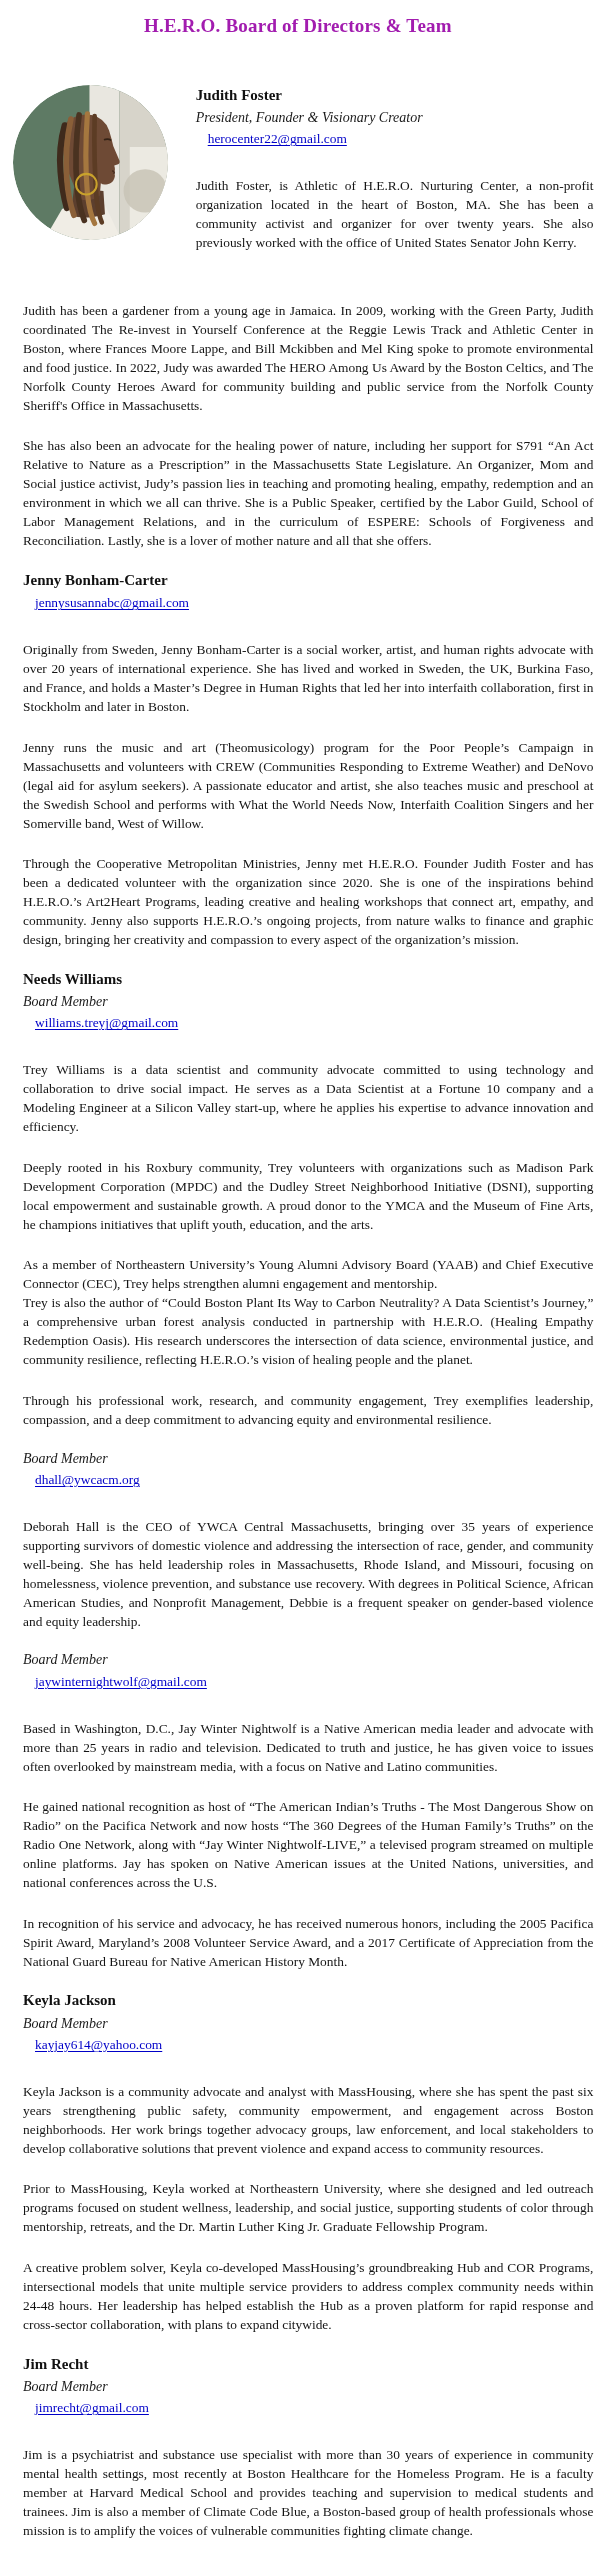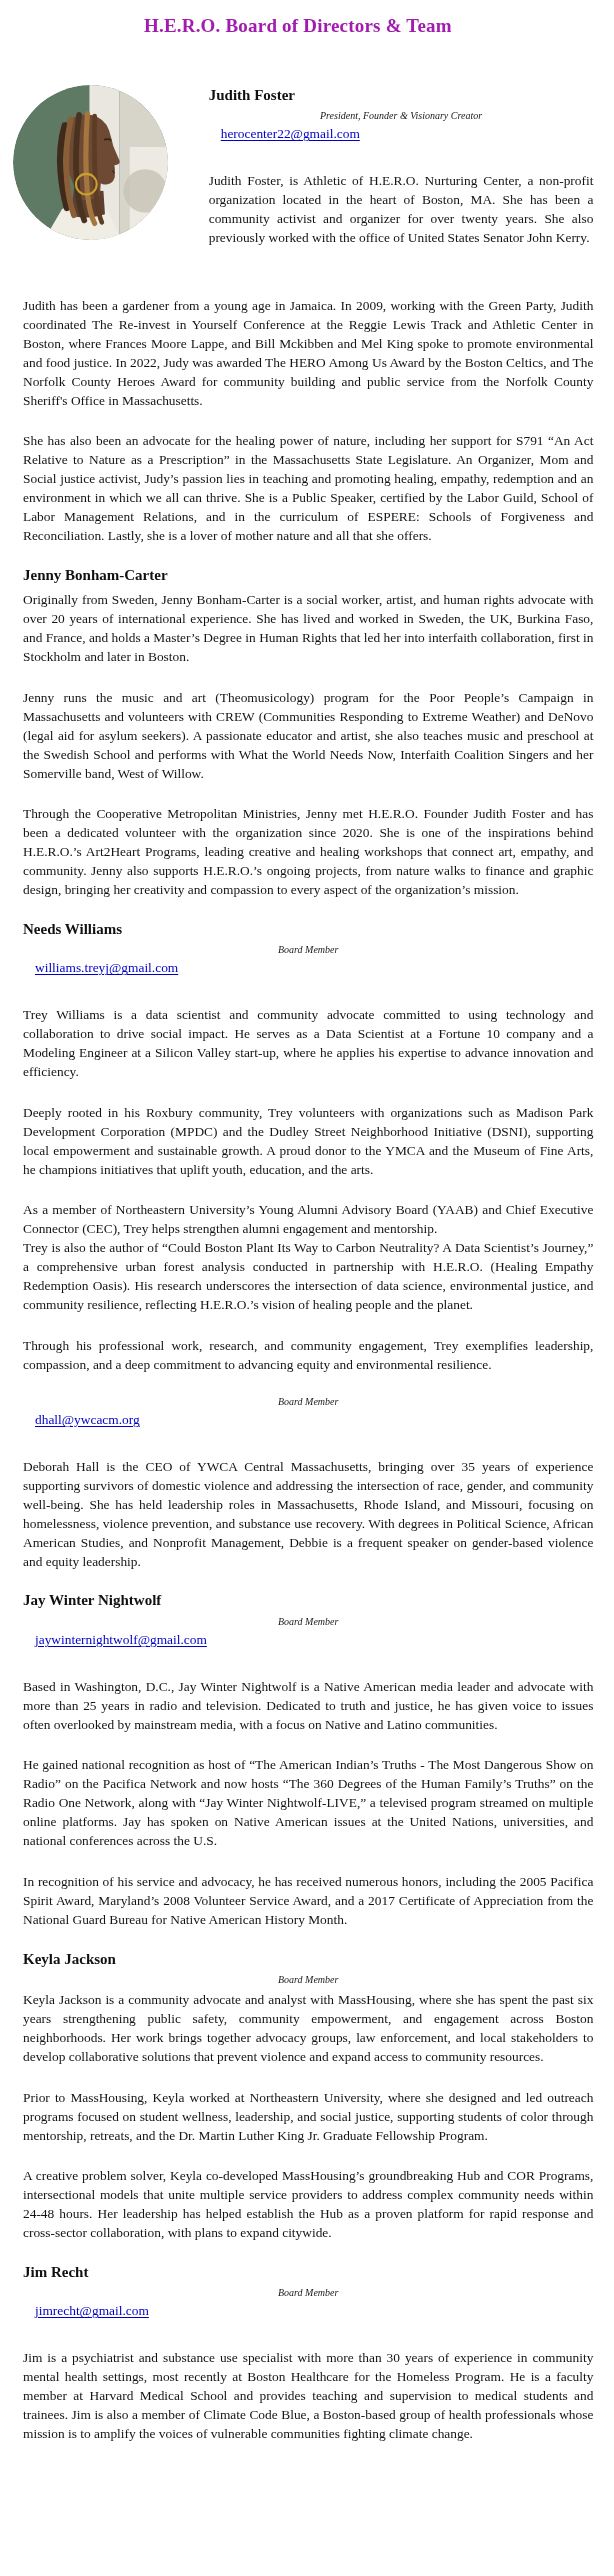--- a/index.html
+++ b/index.html
@@ -19,21 +19,21 @@
   h1.doc-title {
     font-size:19px;
     font-weight:bold;
     text-align:center;
     margin:4.1px 20.6px 36px 0;
     letter-spacing:0.2px;
     color:#a21caf;
   }
   .founder {
     display:flex;
-    gap:41px;
+    gap:28px;
     margin:0 0 27px 0;
   }
   .photo-wrap {
     flex:0 0 155px;
     width:155px;
     height:155px;
     margin:11.3px 0 0 -10.3px;
     border-radius:50%;
     overflow:hidden;
   }
@@ -41,24 +41,23 @@
   .founder-info { flex:1 1 auto; padding-top:13.4px; }
   h2.member-name {
     font-size:15px;
     font-weight:bold;
     margin:0 0 6.2px 0;
     color:#111111;
   }
   .member h2.member-name { margin:13.4px 0 6.2px 0; }
   p.role {
     font-style:italic;
-    font-size:10px;
+    font-size:14px;
     margin:0 0 5.2px 0;
     color:#1a1a1a;
-    text-align:center;
   }
   p.email-line { margin:0 0 29px 0; }
   a.email {
     color:#0000c8;
     font-size:13.4px;
     text-decoration:underline;
     text-decoration-thickness:1px;
     text-underline-offset:2.1px;
     padding-left:12px;
   }
@@ -123,50 +122,51 @@
       </p>
       <p class="body-par intro">Judith Foster, is Athletic of H.E.R.O. Nurturing Center, a non-profit organization located in the heart of Boston, MA. She has been a community activist and organizer for over twenty years. She also previously worked with the office of United States Senator John Kerry.</p>
     </div>
   </header>
 
   <main id="member-sections">
       <p class="body-par">Judith has been a gardener from a young age in Jamaica. In 2009, working with the Green Party, Judith coordinated The Re-invest in Yourself Conference at the Reggie Lewis Track and Athletic Center in Boston, where Frances Moore Lappe, and Bill Mckibben and Mel King spoke to promote environmental and food justice. In 2022, Judy was awarded The HERO Among Us Award by the Boston Celtics, and The Norfolk County Heroes Award for community building and public service from the Norfolk County Sheriff's Office in Massachusetts.</p>
       <p class="body-par">She has also been an advocate for the healing power of nature, including her support for S791 “An Act Relative to Nature as a Prescription” in the Massachusetts State Legislature. An Organizer, Mom and Social justice activist, Judy’s passion lies in teaching and promoting healing, empathy, redemption and an environment in which we all can thrive. She is a Public Speaker, certified by the Labor Guild, School of Labor Management Relations, and in the curriculum of ESPERE: Schools of Forgiveness and Reconciliation. Lastly, she is a lover of mother nature and all that she offers.</p>
       <section class="member">
         <h2 class="member-name">Jenny Bonham-Carter</h2>
+        <p class="email-line"><a class="email" href="mailto:jennysusannabc@gmail.com">jennysusannabc@gmail.com</a></p>
         <p class="body-par">Originally from Sweden, Jenny Bonham-Carter is a social worker, artist, and human rights advocate with over 20 years of international experience. She has lived and worked in Sweden, the UK, Burkina Faso, and France, and holds a Master’s Degree in Human Rights that led her into interfaith collaboration, first in Stockholm and later in Boston.</p>
         <p class="body-par">Jenny runs the music and art (Theomusicology) program for the Poor People’s Campaign in Massachusetts and volunteers with CREW (Communities Responding to Extreme Weather) and DeNovo (legal aid for asylum seekers). A passionate educator and artist, she also teaches music and preschool at the Swedish School and performs with What the World Needs Now, Interfaith Coalition Singers and her Somerville band, West of Willow.</p>
         <p class="body-par">Through the Cooperative Metropolitan Ministries, Jenny met H.E.R.O. Founder Judith Foster and has been a dedicated volunteer with the organization since 2020. She is one of the inspirations behind H.E.R.O.’s Art2Heart Programs, leading creative and healing workshops that connect art, empathy, and community. Jenny also supports H.E.R.O.’s ongoing projects, from nature walks to finance and graphic design, bringing her creativity and compassion to every aspect of the organization’s mission.</p>
       </section>
       <section class="member">
         <h2 class="member-name">Needs Williams</h2>
         <p class="role">Board Member</p>
         <p class="email-line"><a class="email" href="mailto:williams.treyj@gmail.com">williams.treyj@gmail.com</a></p>
         <p class="body-par">Trey Williams is a data scientist and community advocate committed to using technology and collaboration to drive social impact. He serves as a Data Scientist at a Fortune 10 company and a Modeling Engineer at a Silicon Valley start-up, where he applies his expertise to advance innovation and efficiency.</p>
         <p class="body-par">Deeply rooted in his Roxbury community, Trey volunteers with organizations such as Madison Park Development Corporation (MPDC) and the Dudley Street Neighborhood Initiative (DSNI), supporting local empowerment and sustainable growth. A proud donor to the YMCA and the Museum of Fine Arts, he champions initiatives that uplift youth, education, and the arts.</p>
         <p class="body-par">As a member of Northeastern University’s Young Alumni Advisory Board (YAAB) and Chief Executive Connector (CEC), Trey helps strengthen alumni engagement and mentorship.
 Trey is also the author of “Could Boston Plant Its Way to Carbon Neutrality? A Data Scientist’s Journey,” a comprehensive urban forest analysis conducted in partnership with H.E.R.O. (Healing Empathy Redemption Oasis). His research underscores the intersection of data science, environmental justice, and community resilience, reflecting H.E.R.O.’s vision of healing people and the planet.</p>
         <p class="body-par">Through his professional work, research, and community engagement, Trey exemplifies leadership, compassion, and a deep commitment to advancing equity and environmental resilience.</p>
       </section>
       <section class="member">
         <p class="role">Board Member</p>
         <p class="email-line"><a class="email" href="mailto:dhall@ywcacm.org">dhall@ywcacm.org</a></p>
         <p class="body-par">Deborah Hall is the CEO of YWCA Central Massachusetts, bringing over 35 years of experience supporting survivors of domestic violence and addressing the intersection of race, gender, and community well-being. She has held leadership roles in Massachusetts, Rhode Island, and Missouri, focusing on homelessness, violence prevention, and substance use recovery. With degrees in Political Science, African American Studies, and Nonprofit Management, Debbie is a frequent speaker on gender-based violence and equity leadership.</p>
       </section>
       <section class="member">
-        <h2 class="member-name">Jay Winter Nightwolf</h2>
         <p class="role">Board Member</p>
         <p class="email-line"><a class="email" href="mailto:jaywinternightwolf@gmail.com">jaywinternightwolf@gmail.com</a></p>
         <p class="body-par">Based in Washington, D.C., Jay Winter Nightwolf is a Native American media leader and advocate with more than 25 years in radio and television. Dedicated to truth and justice, he has given voice to issues often overlooked by mainstream media, with a focus on Native and Latino communities.</p>
         <p class="body-par">He gained national recognition as host of “The American Indian’s Truths - The Most Dangerous Show on Radio” on the Pacifica Network and now hosts “The 360 Degrees of the Human Family’s Truths” on the Radio One Network, along with “Jay Winter Nightwolf-LIVE,” a televised program streamed on multiple online platforms. Jay has spoken on Native American issues at the United Nations, universities, and national conferences across the U.S.</p>
         <p class="body-par">In recognition of his service and advocacy, he has received numerous honors, including the 2005 Pacifica Spirit Award, Maryland’s 2008 Volunteer Service Award, and a 2017 Certificate of Appreciation from the National Guard Bureau for Native American History Month.</p>
       </section>
       <section class="member">
         <h2 class="member-name">Keyla Jackson</h2>
         <p class="role">Board Member</p>
+        <p class="email-line"><a class="email" href="mailto:kayjay614@yahoo.com">kayjay614@yahoo.com</a></p>
         <p class="body-par">Keyla Jackson is a community advocate and analyst with MassHousing, where she has spent the past six years strengthening public safety, community empowerment, and engagement across Boston neighborhoods. Her work brings together advocacy groups, law enforcement, and local stakeholders to develop collaborative solutions that prevent violence and expand access to community resources.</p>
         <p class="body-par">Prior to MassHousing, Keyla worked at Northeastern University, where she designed and led outreach programs focused on student wellness, leadership, and social justice, supporting students of color through mentorship, retreats, and the Dr. Martin Luther King Jr. Graduate Fellowship Program.</p>
         <p class="body-par">A creative problem solver, Keyla co-developed MassHousing’s groundbreaking Hub and COR Programs, intersectional models that unite multiple service providers to address complex community needs within 24-48 hours. Her leadership has helped establish the Hub as a proven platform for rapid response and cross-sector collaboration, with plans to expand citywide.</p>
       </section>
       <section class="member">
         <h2 class="member-name">Jim Recht</h2>
         <p class="role">Board Member</p>
         <p class="email-line"><a class="email" href="mailto:jimrecht@gmail.com">jimrecht@gmail.com</a></p>
         <p class="body-par">Jim is a psychiatrist and substance use specialist with more than 30 years of experience in community mental health settings, most recently at Boston Healthcare for the Homeless Program. He is a faculty member at Harvard Medical School and provides teaching and supervision to medical students and trainees. Jim is also a member of Climate Code Blue, a Boston-based group of health professionals whose mission is to amplify the voices of vulnerable communities fighting climate change.</p>
       </section>

